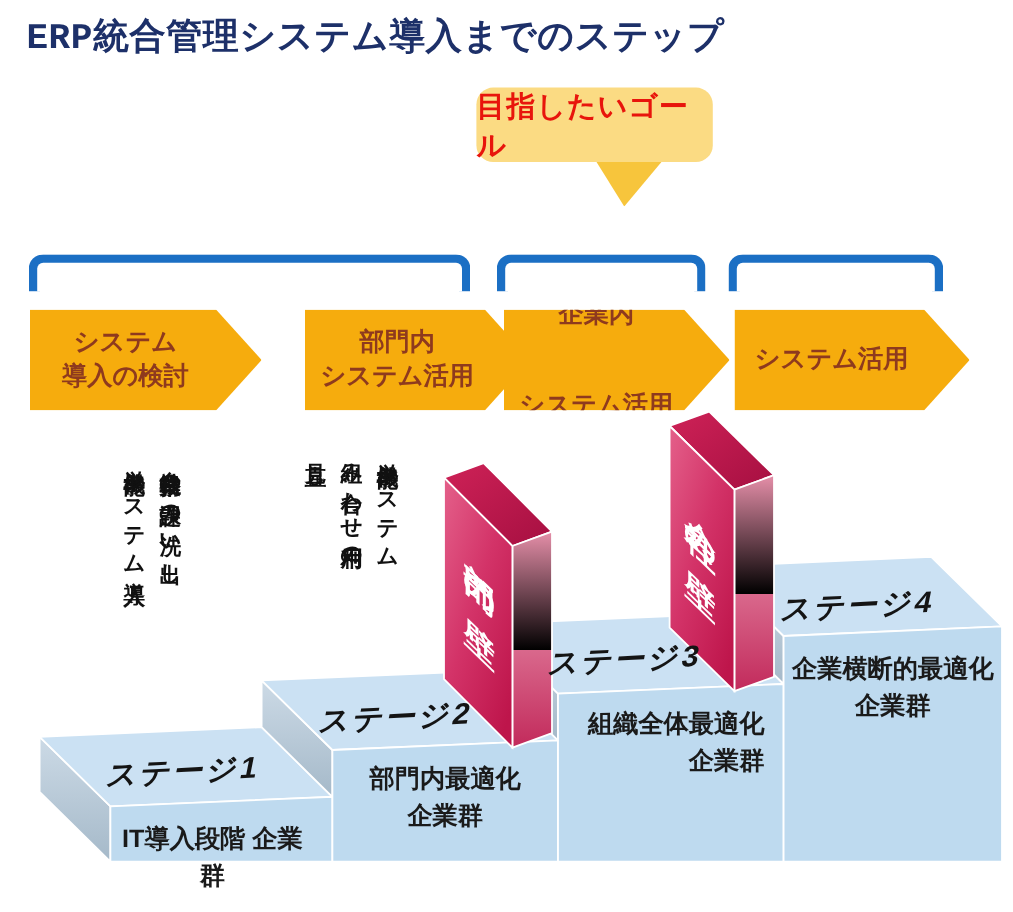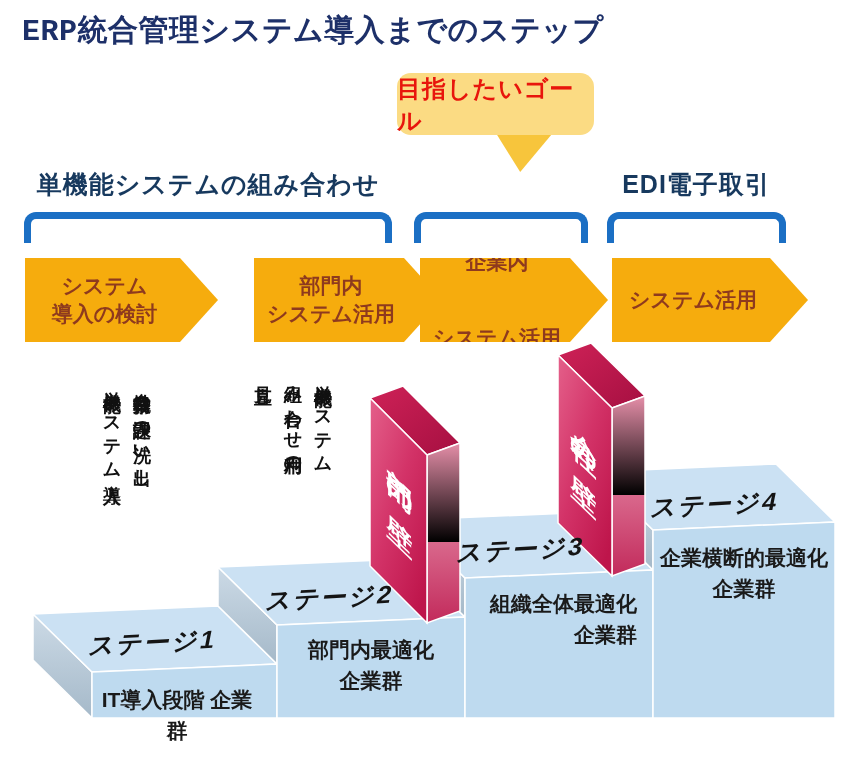--- a/index.html
+++ b/index.html
@@ -57,22 +57,20 @@
 
 <div class="canvas">
 
   <div class="title">ERP統合管理システム導入までのステップ</div>
 
   <div class="bubble-tail"></div>
   <div class="bubble">
     <span>目指したいゴール</span>
   </div>
 
-  <div class="phase-label" style="left:24px;  width:368px;">単機能システムの組み合わせ</div>
-  <div class="phase-label" style="left:607px; width:179px;">EDI電子取引</div>
 
   <div class="bracket" style="left:24px;  width:368px;"></div>
   <div class="bracket" style="left:414px; width:174px;"></div>
   <div class="bracket" style="left:607px; width:179px;"></div>
 
   <div class="arrow" style="left:25px;  width:193px;">
     <span class="ln">システム</span>
     <span class="ln">導入の検討</span>
   </div>
   <div class="arrow" style="left:226px; width:188px;margin-left:28px;">

